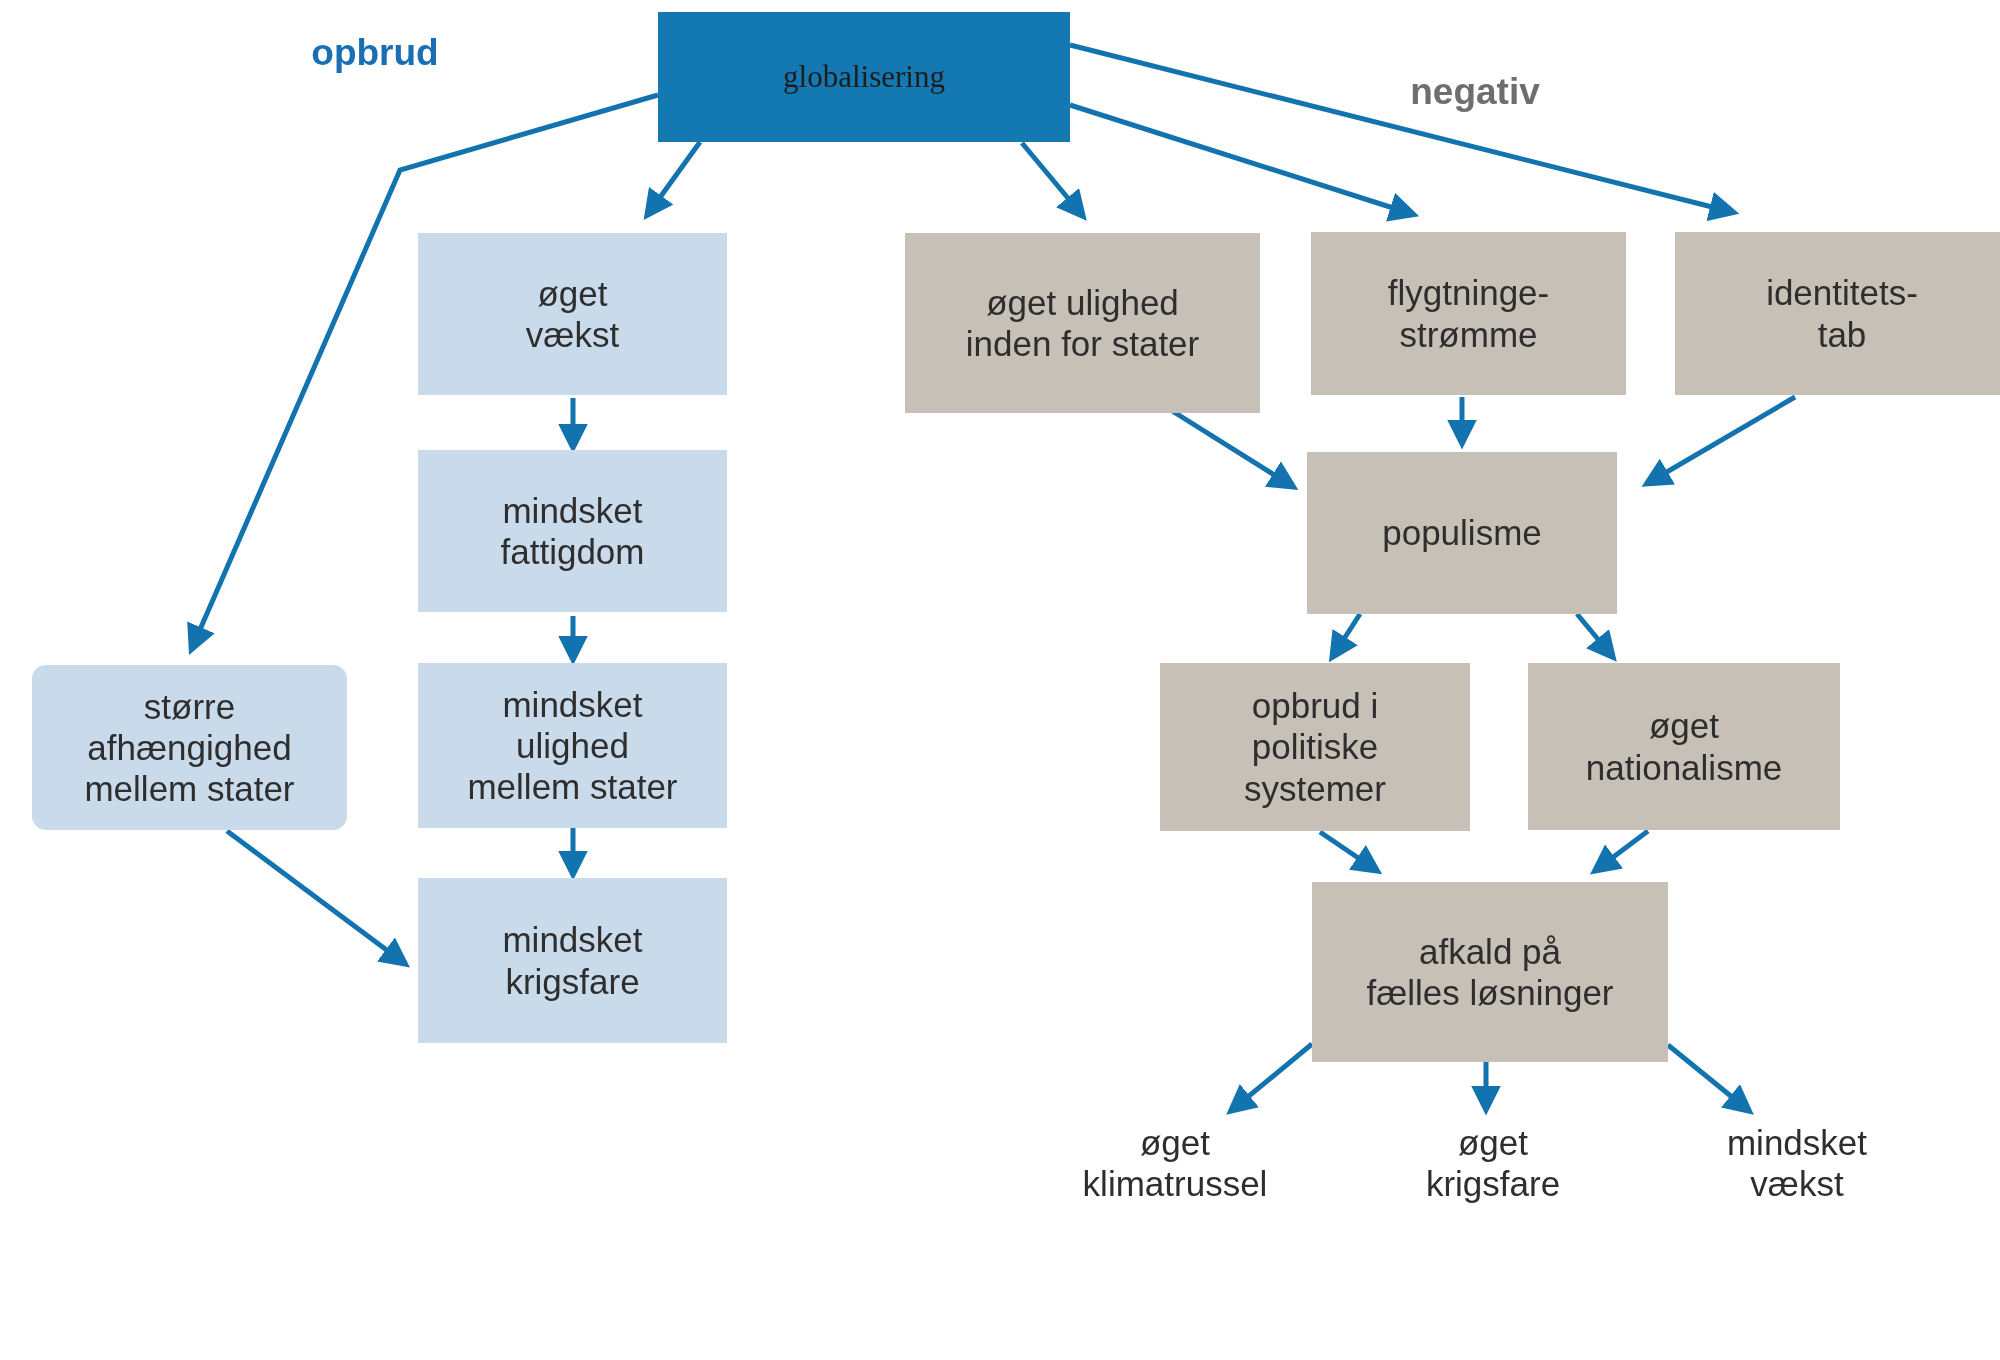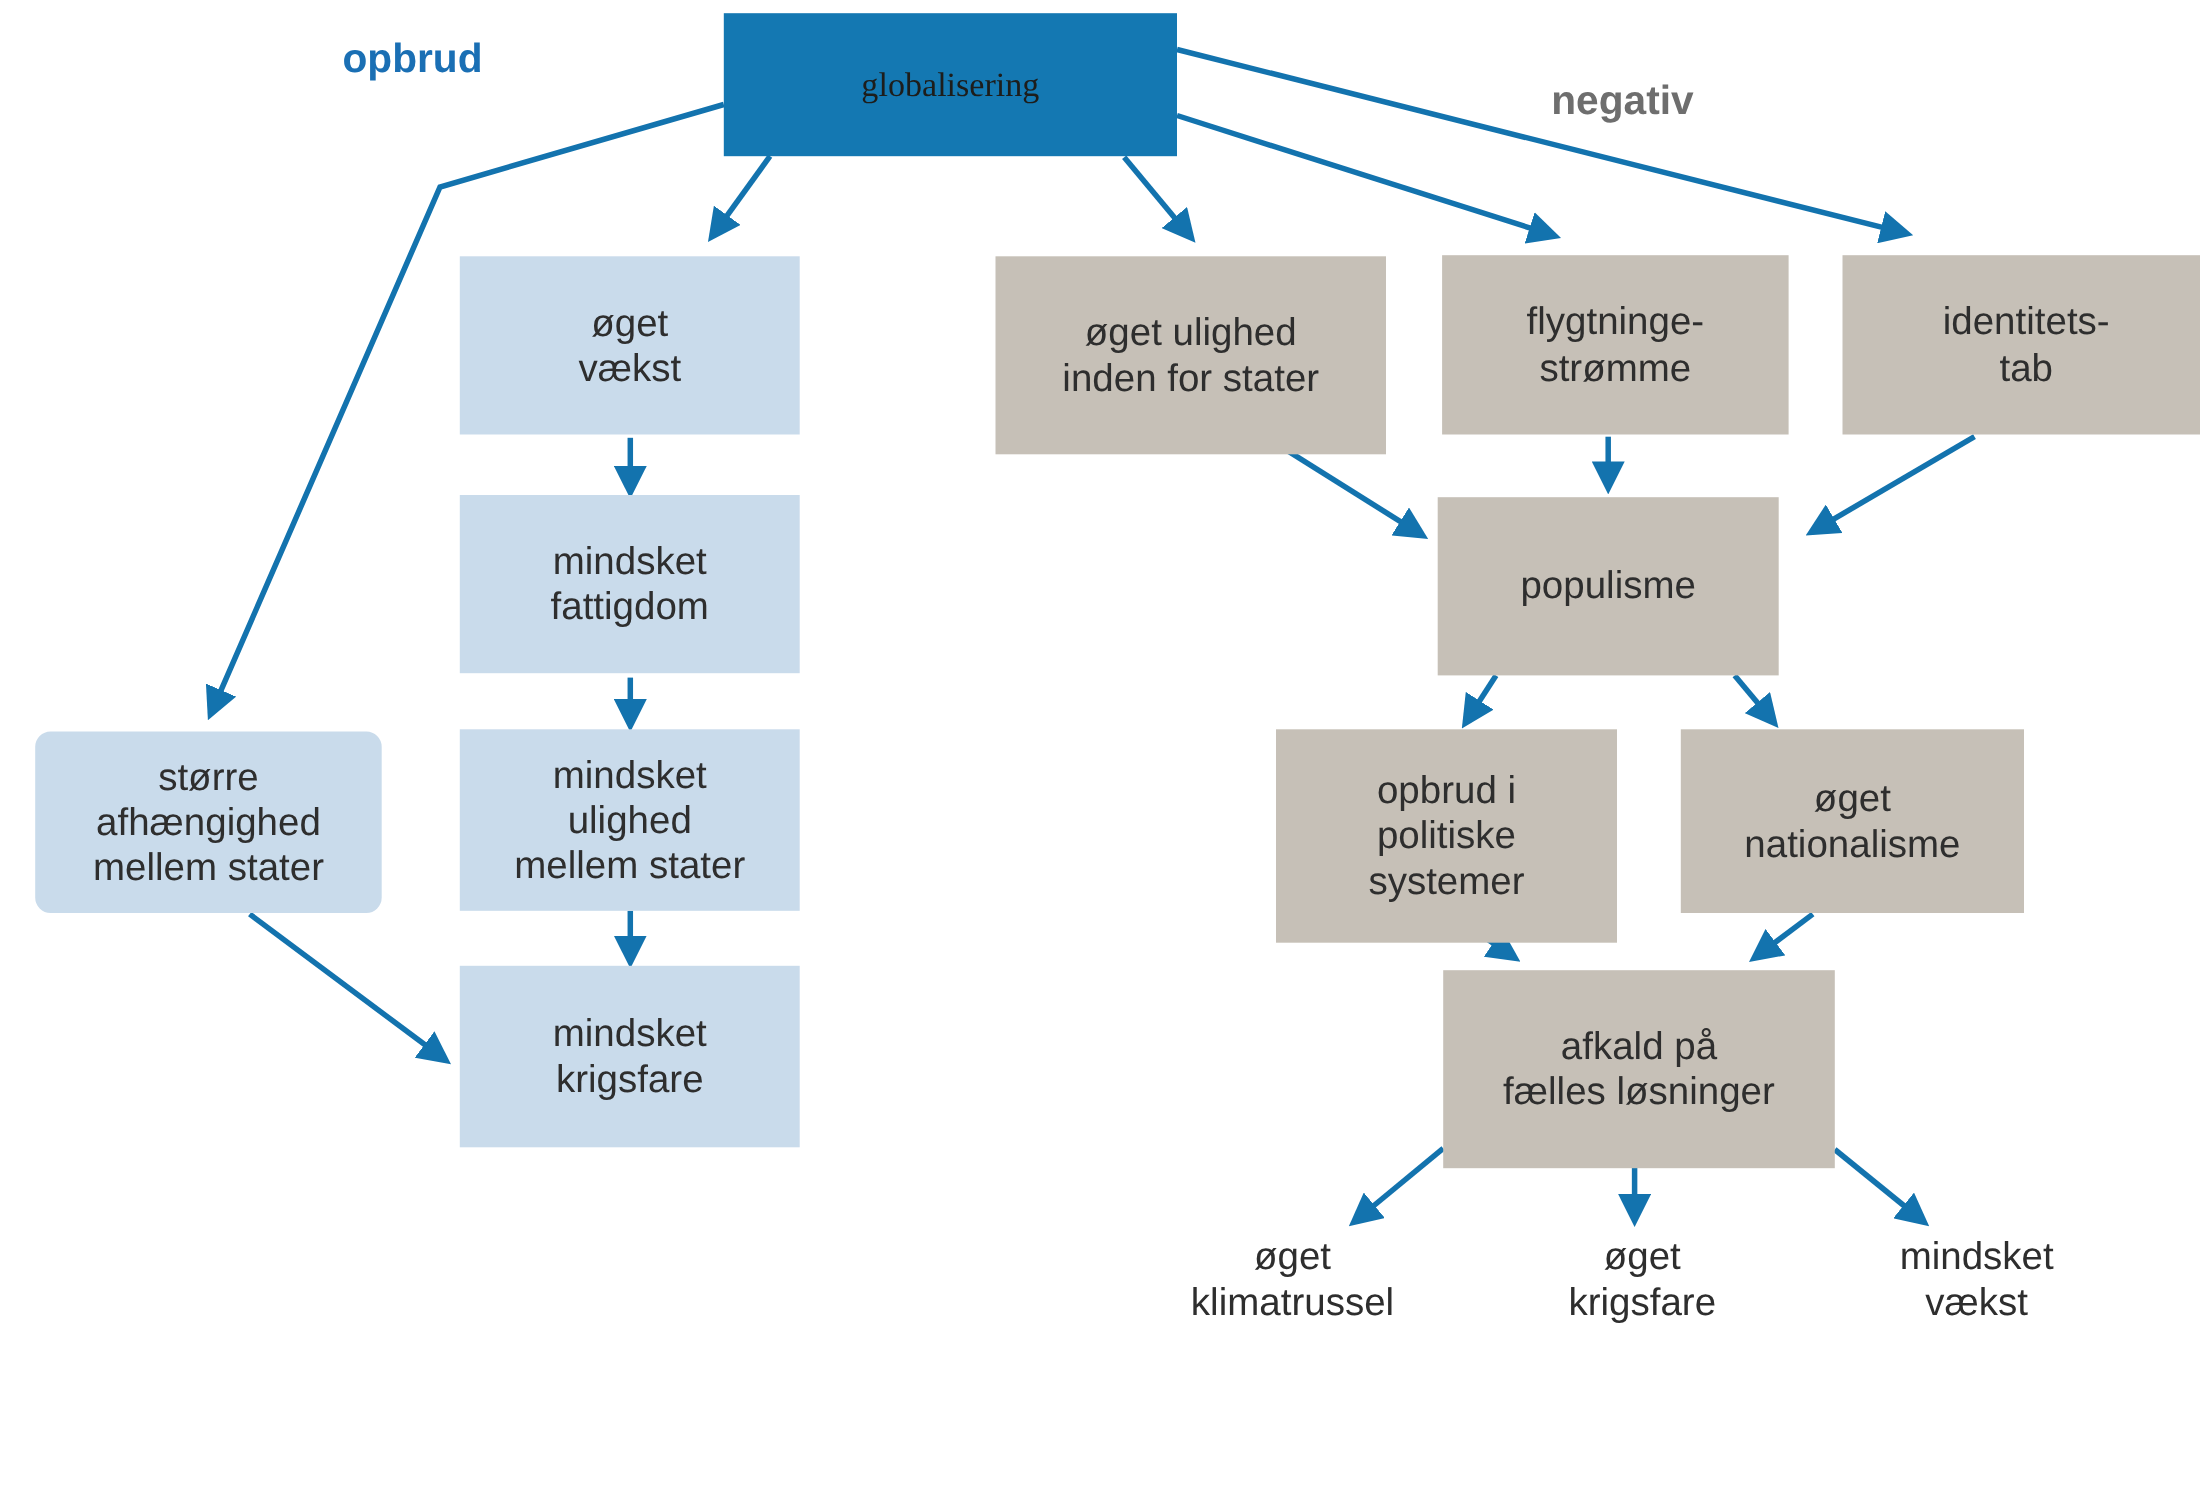--- a/index.html
+++ b/index.html
@@ -111,21 +111,21 @@
 afhængighed
 mellem stater</div>
 
   <div class="box neg" style="left:905px;top:233px;width:355px;height:180px;">øget ulighed
 inden for stater</div>
   <div class="box neg" style="left:1311px;top:232px;width:315px;height:163px;">flygtninge-
 strømme</div>
   <div class="box neg" style="left:1675px;top:232px;width:334px;height:163px;">identitets-
 tab</div>
   <div class="box neg" style="left:1307px;top:452px;width:310px;height:162px;">populisme</div>
-  <div class="box neg" style="left:1160px;top:663px;width:310px;height:194px;">opbrud i
+  <div class="box neg" style="left:1160px;top:663px;width:310px;height:168px;">opbrud i
 politiske
 systemer</div>
   <div class="box neg" style="left:1528px;top:663px;width:312px;height:167px;">øget
 nationalisme</div>
   <div class="box neg" style="left:1312px;top:882px;width:356px;height:180px;">afkald på
 fælles løsninger</div>
 
   <div class="outcome" style="left:1005px;top:1122px;">øget
 klimatrussel</div>
   <div class="outcome" style="left:1323px;top:1122px;">øget

